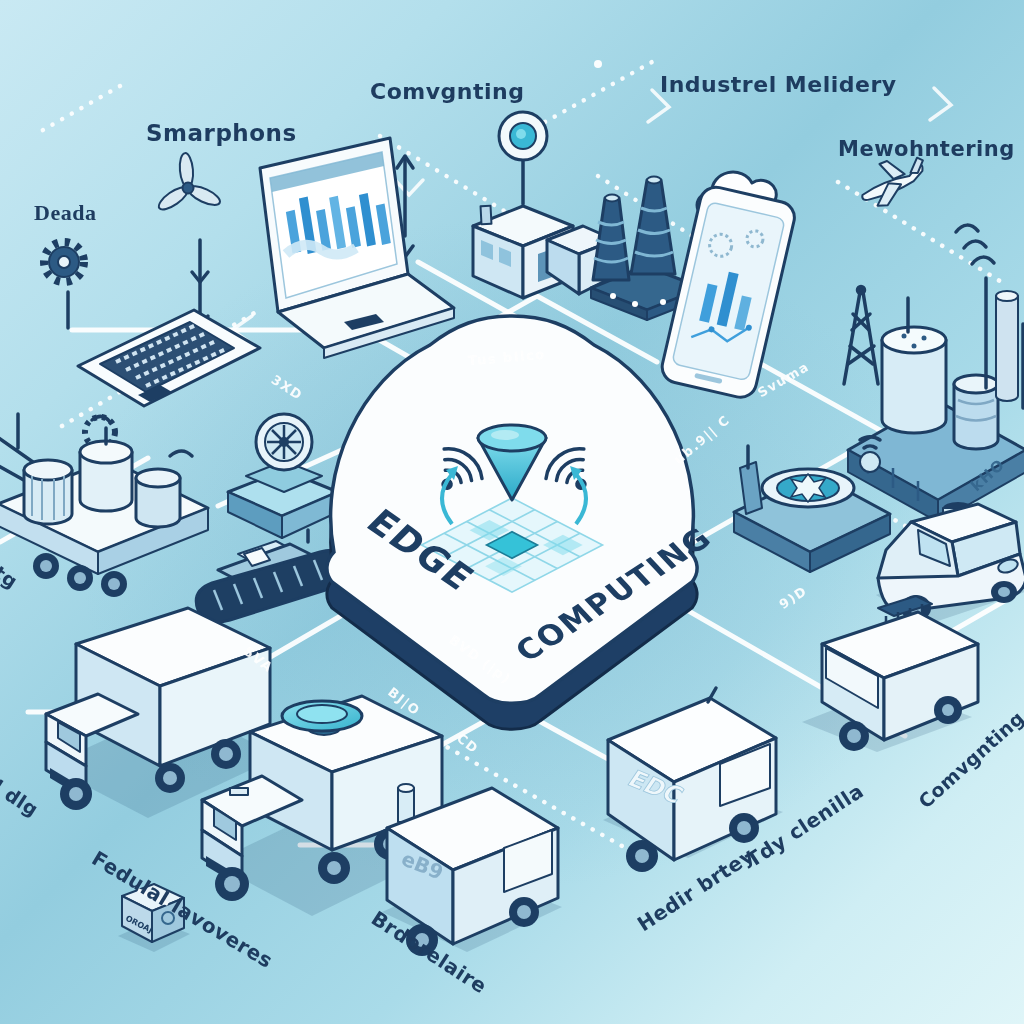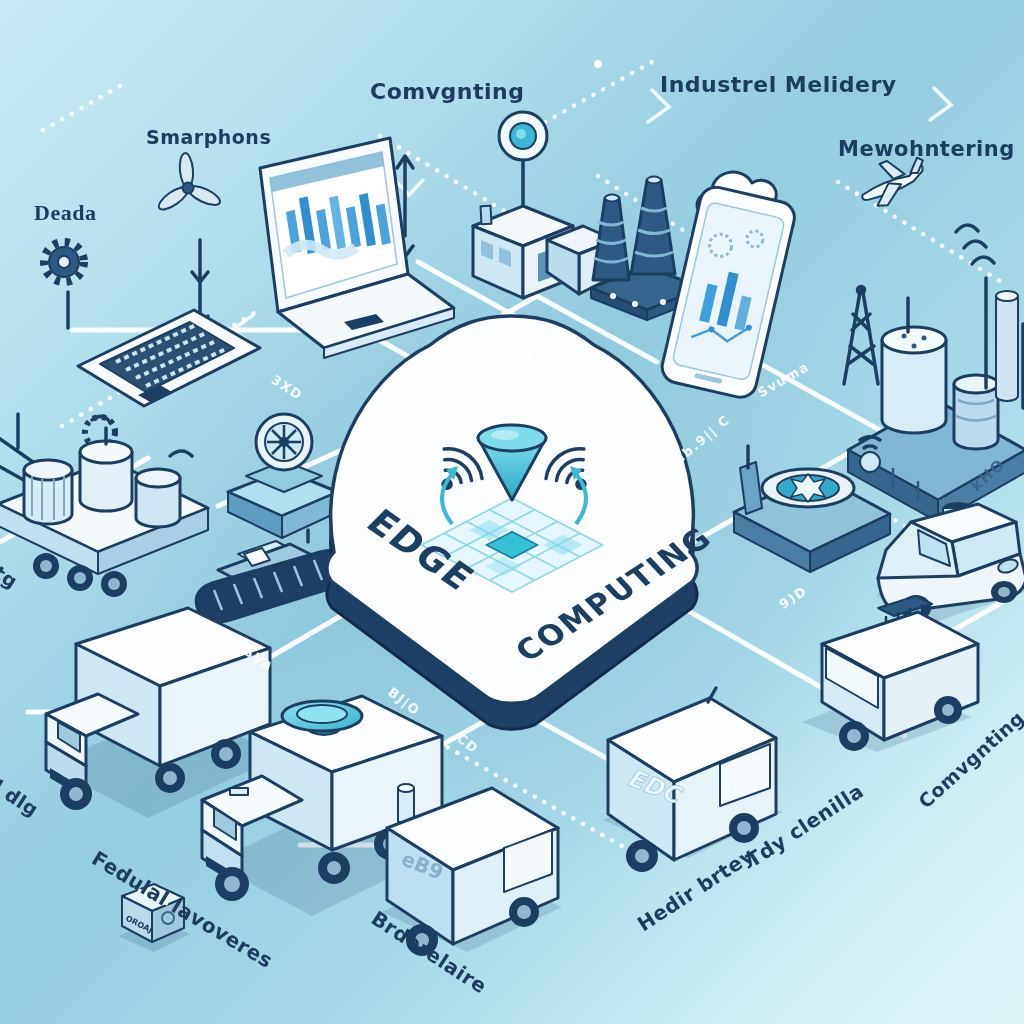--- a/index.html
+++ b/index.html
@@ -502,21 +502,21 @@
     <polygon points="30,18 62,6 92,20 60,33" fill="#e8f4fa" class="o2" stroke-width="2.5"></polygon>
     <polygon points="30,18 60,33 60,64 30,48" fill="#bcd9ea" class="o2" stroke-width="2.5"></polygon>
     <polygon points="60,33 92,20 92,50 60,64" fill="#9fc8de" class="o2" stroke-width="2.5"></polygon>
     <line x1="46" y1="12" x2="76" y2="26" stroke="#f4fafc" stroke-width="4"></line>
     <circle cx="76" cy="40" r="6" fill="none" stroke="#35678e" stroke-width="2"></circle>
     <text transform="translate(33,42) rotate(27)" font-size="8" font-weight="700" fill="#1d3e63">OROAJ</text>
   </g>
 </svg>
 
 <div class="lbl" style="left:34px;top:200px;font-size:22px;font-family:Liberation Serif, serif;">Deada</div>
-<div class="lbl" style="left:146px;top:126px;font-size:19px;">Smarphons</div>
+<div class="lbl" style="left:146px;top:120px;font-size:23px;">Smarphons</div>
 <div class="lbl" style="left:370px;top:79px;font-size:22px;">Comvgnting</div>
 <div class="lbl" style="left:838px;top:137px;font-size:21px;">Mewohntering</div>
 <div class="lbl" style="left:660px;top:72px;font-size:22px;">Industrel Melidery</div>
 <div class="lbl" style="left:100px;top:846px;font-size:20px;transform:rotate(31deg);transform-origin:left top;">Fedulal lavoveres</div>
 <div class="lbl" style="left:380px;top:906px;font-size:20px;transform:rotate(33deg);transform-origin:left top;">Brdorelaire</div>
 <div class="lbl" style="left:633px;top:916px;font-size:20px;transform:rotate(-33deg);transform-origin:left top;">Hedir brtey</div>
 <div class="lbl" style="left:742px;top:852px;font-size:20px;transform:rotate(-33deg);transform-origin:left top;">Tdy clenilla</div>
 <div class="lbl" style="left:914px;top:796px;font-size:19px;transform:rotate(-42deg);transform-origin:left top;">Comvgnting</div>
 <div class="lbl" style="left:-6px;top:556px;font-size:19px;transform:rotate(33deg);transform-origin:left top;">ttg</div>
 <div class="lbl" style="left:-10px;top:768px;font-size:19px;transform:rotate(33deg);transform-origin:left top;">el dlg</div>

